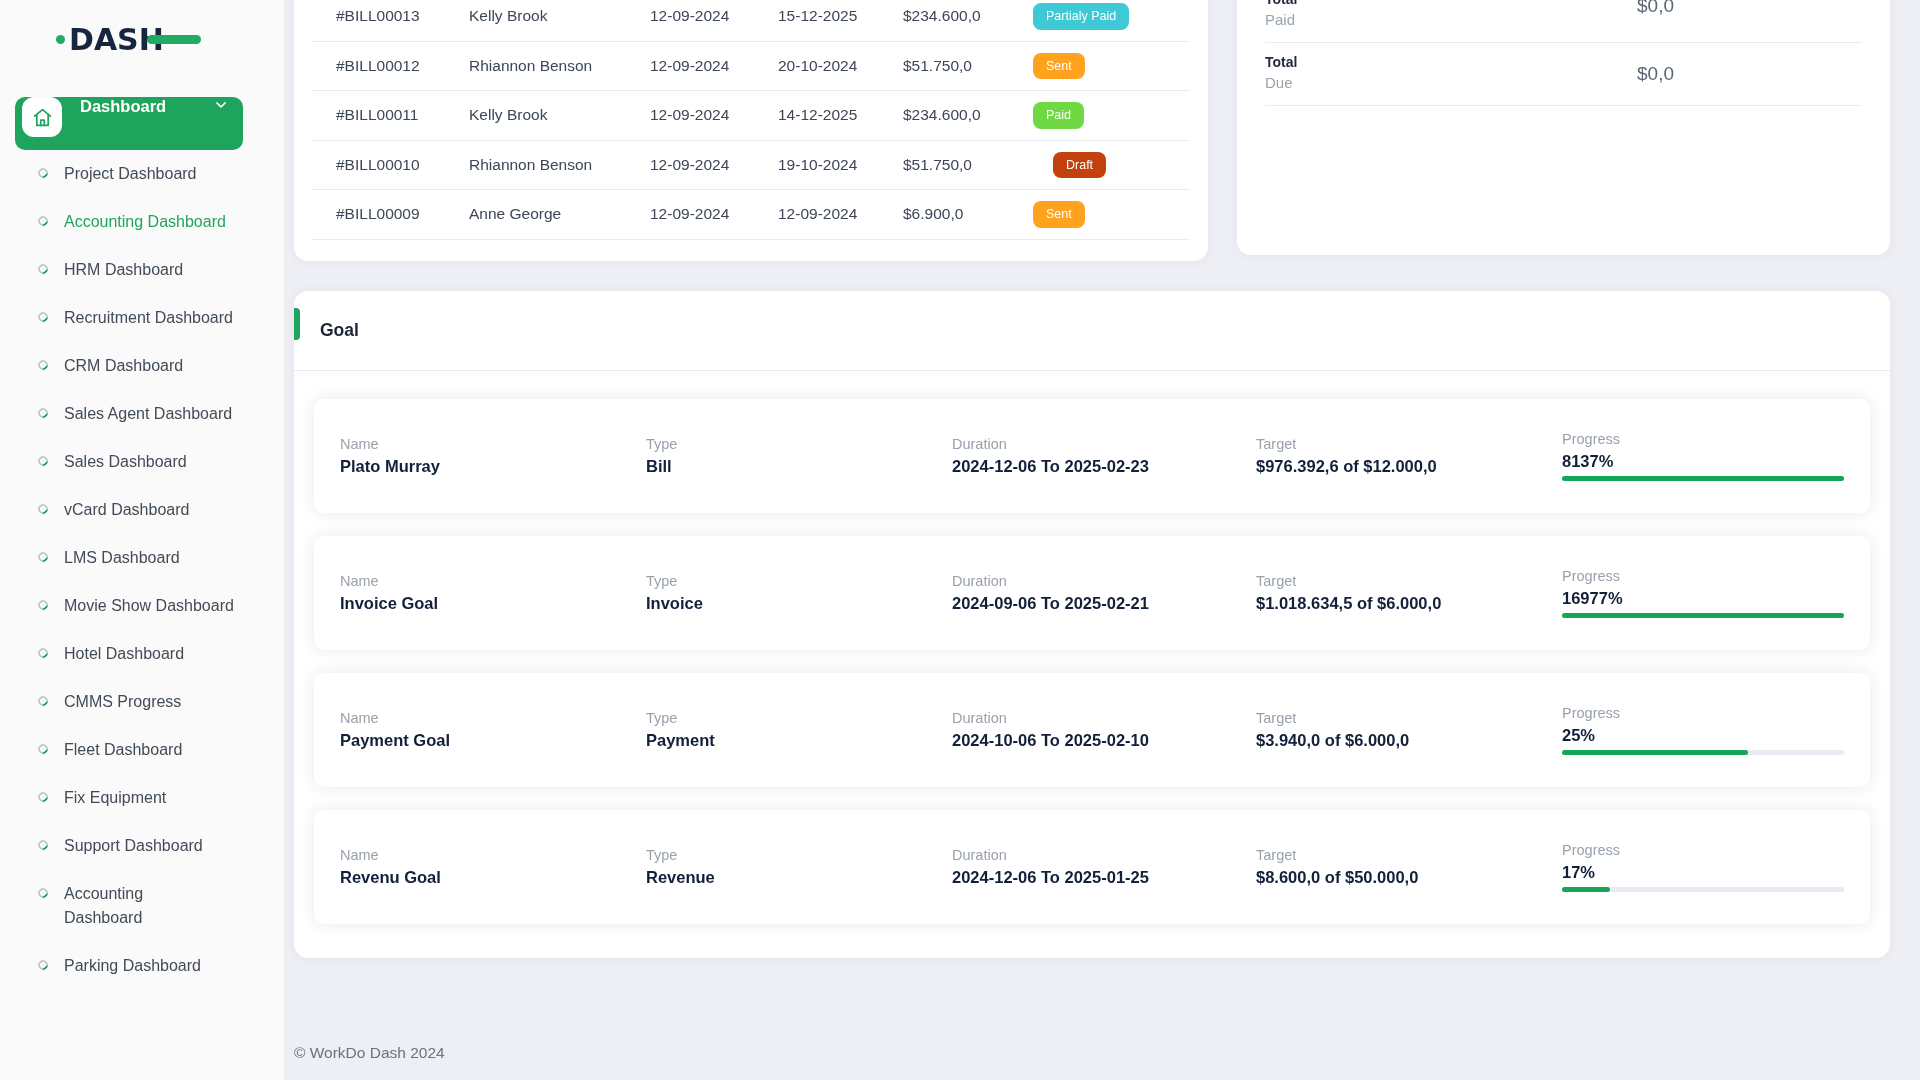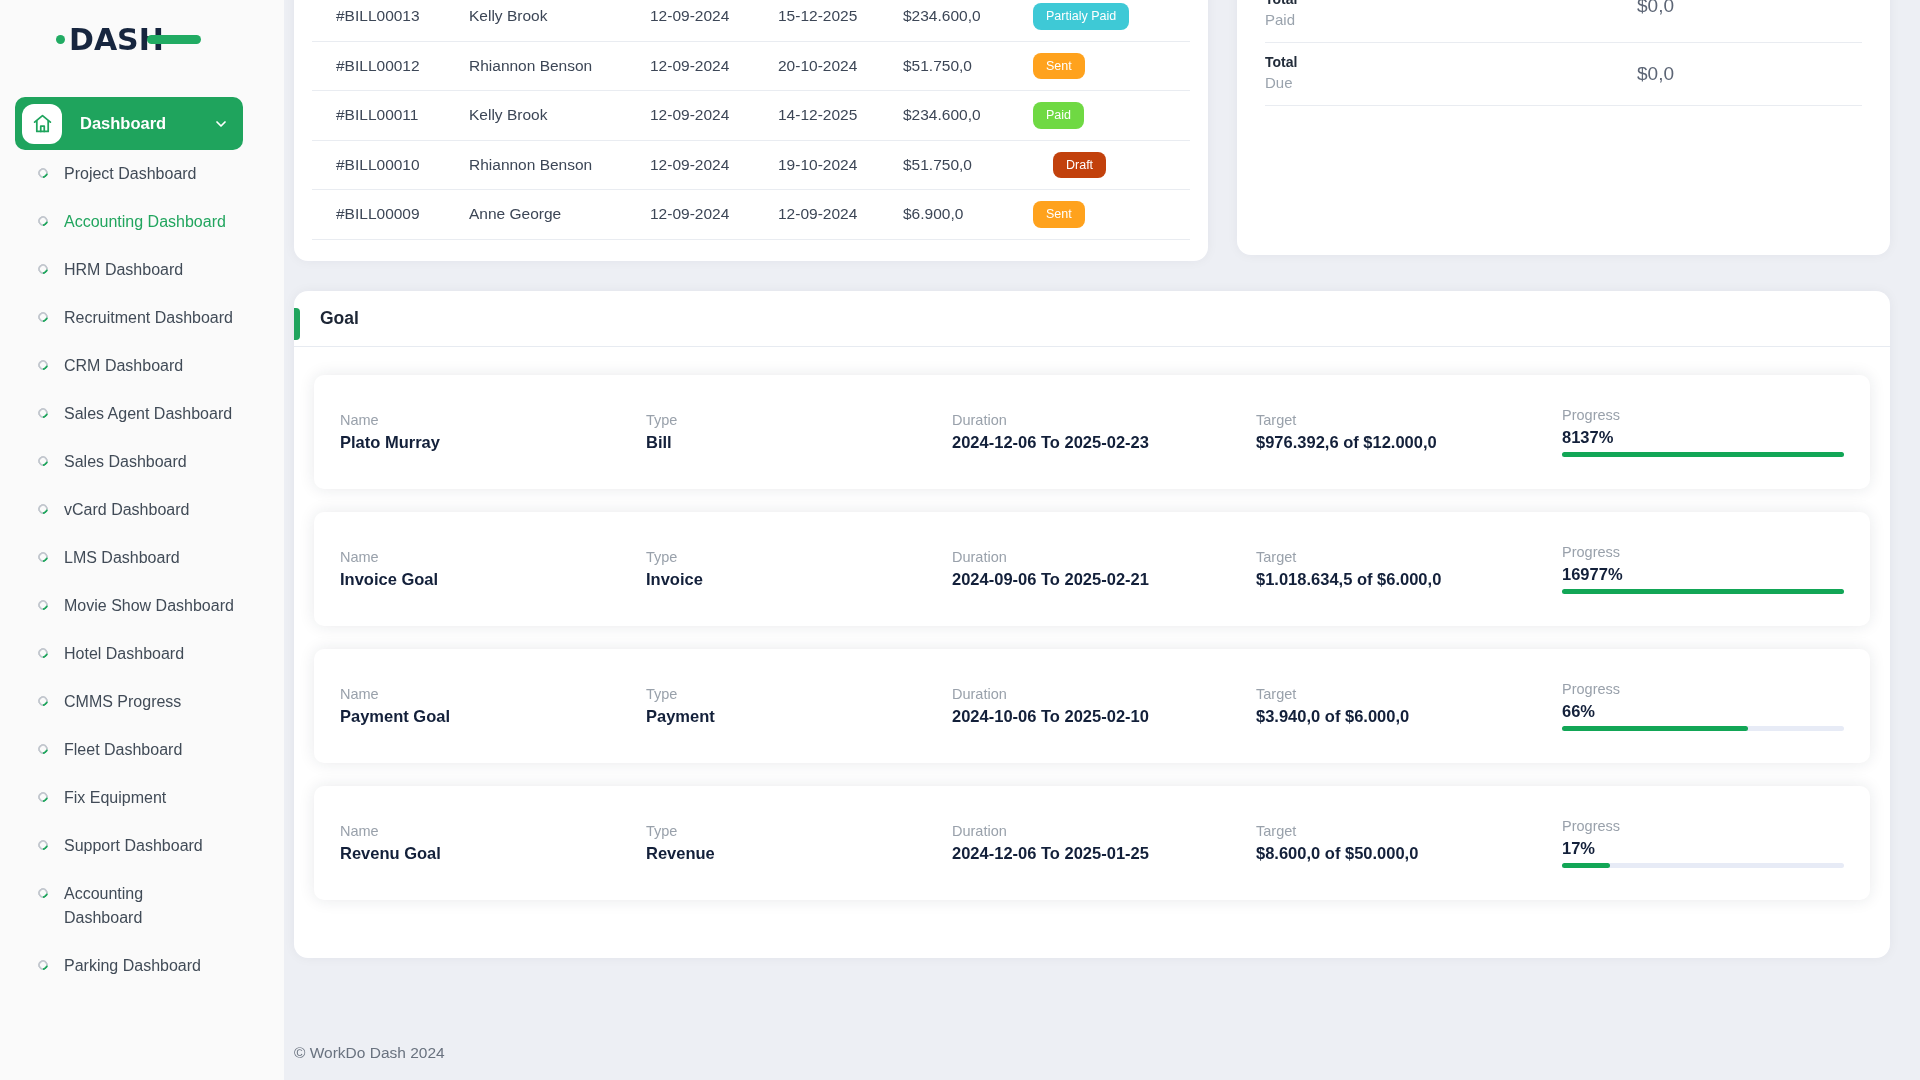--- a/index.html
+++ b/index.html
@@ -16,21 +16,21 @@
   .sidebar {
     position:absolute; left:0; top:0; width:284px; height:1080px;
     background:#fafafa; z-index:5; overflow:hidden;
   }
   .logo { display:flex; align-items:center; padding:22px 0 0 56px; cursor:pointer; }
   .logo-dot { width:9px; height:9px; border-radius:50%; background:var(--logo_green); margin-right:4px; }
   .logo-text { font-family:"DejaVu Sans", sans-serif; font-size:30px; font-weight:900; color:#17263f; letter-spacing:0; }
   .logo-bar { position:relative; width:54px; height:9px; border-radius:5px; background:var(--logo_green); margin-left:-17px; }
 
   .dash-btn {
-    display:flex; align-items:center;
+    display:flex; align-items:flex-start;
     width:228px; height:53px; margin:40px 0 0 15px;
     background:var(--primary); border-radius:10px; cursor:pointer;
   }
   .dash-btn-chip {
     width:40px; height:40px; margin-left:7px; background:#fff; border-radius:12px;
     display:flex; align-items:center; justify-content:center; flex:none;
   }
   .dash-btn-label { margin-left:18px; font-size:16.5px; font-weight:bold; color:#fff; }
   .dash-btn-chevron { margin-left:auto; margin-right:14px; display:flex; }
 
@@ -69,21 +69,21 @@
   .total-title { font-size:14px; font-weight:bold; color:#222c3a; line-height:22px; }
   .total-sub { font-size:15px; color:#9aa3ad; line-height:20px; }
   .total-value {
     position:absolute; left:372px; top:50%; transform:translateY(-50%);
     font-size:19px; color:#5c6575;
   }
   .total-row.first .total-value { top:58%; }
 
   .goal-card { position:relative; margin:0 30px 0 10px; height:667px; }
   .goal-header {
-    position:relative; height:56px; display:flex; align-items:center;
+    position:relative; height:80px; display:flex; align-items:center;
     padding-left:26px; border-bottom:1px solid #e7ebf1;
     font-size:17.5px; font-weight:bold; color:#1d2635;
   }
   .goal-accent {
     position:absolute; left:0; top:17px; width:6px; height:32px;
     background:var(--primary); border-radius:0 4px 4px 0;
   }
   .goal-list { padding:28px 20px 0; display:flex; flex-direction:column; gap:23px; }
   .goal-item {
     height:114px; background:#fff; border-radius:10px;
@@ -357,21 +357,21 @@
           <div>
             <div class="cell-label">Duration</div>
             <div class="cell-value">2024-10-06 To 2025-02-10</div>
           </div>
           <div>
             <div class="cell-label">Target</div>
             <div class="cell-value">$3.940,0 of $6.000,0</div>
           </div>
           <div>
             <div class="cell-label">Progress</div>
-            <div class="pct">66%</div>
+            <div class="pct">25%</div>
             <div class="track">
               <div class="fill" style="width: 66%;"></div>
             </div>
           </div>
         </div>
 
         <div class="goal-item">
           <div>
             <div class="cell-label">Name</div>
             <div class="cell-value">Revenu Goal</div>

